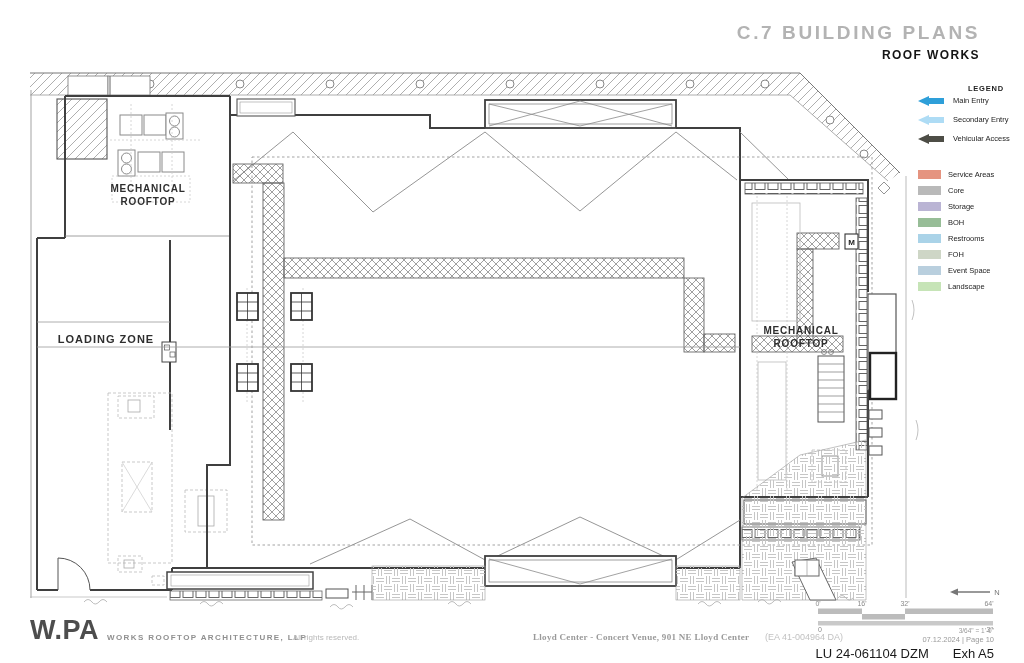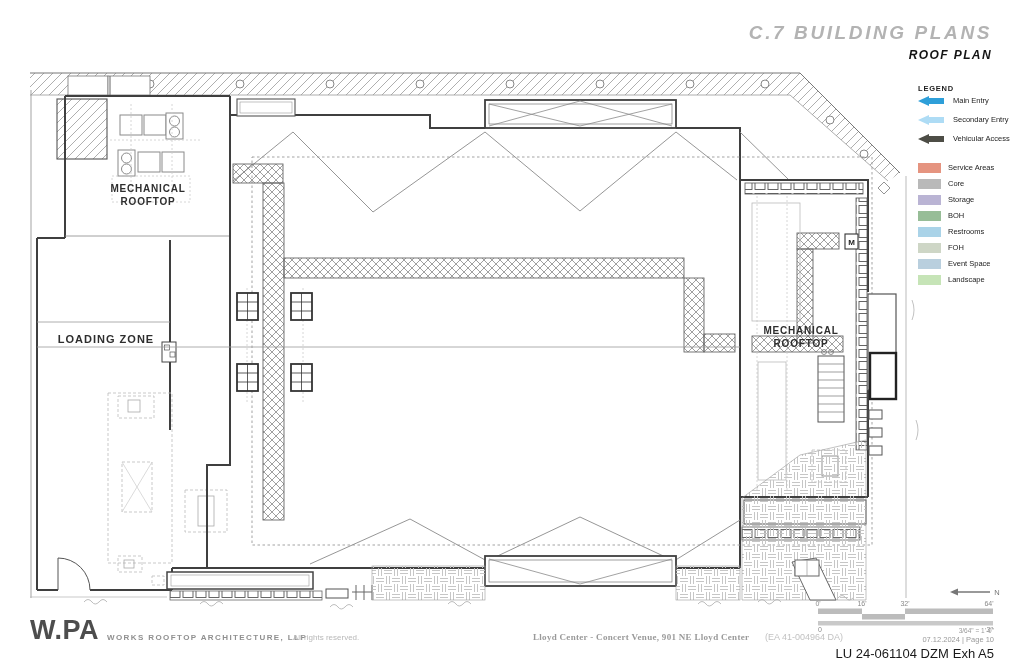--- a/index.html
+++ b/index.html
@@ -1,51 +1,51 @@
 <!DOCTYPE html>
 <html><head>
 <meta charset="utf-8">
 <style>
   html,body{margin:0;padding:0;background:#fff;width:1024px;height:663px;overflow:hidden;
     font-family:"Liberation Sans", sans-serif;position:relative;}
   #page{position:absolute;inset:0;width:1024px;height:663px;}
   .abs{position:absolute;}
   
-  #hdr{right:32px;top:22px;text-align:right;font-style:italic;}
+  #hdr{right:44px;top:22px;text-align:right;}
   #hdr .title{font-size:19px;font-weight:bold;letter-spacing:2.6px;color:#b3b3b3;}
   #hdr .subtitle{font-size:12px;font-weight:bold;letter-spacing:1.4px;color:#141414;margin-top:4px;}
   
   #legend{left:918px;top:84px;width:100px;}
-  #legend .ltitle{font-size:7.5px;font-weight:bold;letter-spacing:.8px;color:#222;text-align:left;width:86px;}
+  #legend .ltitle{font-size:7.5px;font-weight:bold;letter-spacing:.8px;color:#222;text-align:right;width:86px;}
   .arrow-row{display:flex;align-items:flex-start;height:16px;margin-top:3px;}
   .arrow-row:first-of-type{margin-top:10px;}
   .arrow-ico{display:flex;align-items:center;width:31px;flex:0 0 31px;}
   .arrow-head{width:0;height:0;border-top:5.5px solid transparent;border-bottom:5.5px solid transparent;
     border-right:11px solid #000;}
   .arrow-shaft{width:16px;height:6px;margin-left:-1px;}
   .arrow-lbl{font-size:7.5px;color:#1c1c1c;margin-left:4px;white-space:nowrap;}
   #areas{margin-top:13px;}
-  .area-row{display:flex;align-items:flex-start;height:16px;}
+  .area-row{display:flex;align-items:flex-end;height:16px;}
   .swatch{width:23px;height:9.5px;flex:0 0 23px;}
   .area-lbl{font-size:7.5px;color:#1c1c1c;margin-left:7px;white-space:nowrap;}
   
   .plan-lbl{color:#2e2e2e;font-weight:bold;text-align:center;letter-spacing:.8px;}
   #lbl-mech-left{left:86px;top:182px;width:124px;font-size:10px;line-height:1.32;}
   #lbl-loading{left:47px;top:333px;width:118px;font-size:11px;letter-spacing:1px;}
   #lbl-mech-right{left:740px;top:324px;width:122px;font-size:10px;line-height:1.32;}
   
   #logo{left:30px;top:615px;font-size:27px;font-weight:bold;letter-spacing:.5px;color:#4d4d4d;}
   #firm{left:107px;top:633px;font-size:8px;font-weight:bold;letter-spacing:1.4px;color:#909090;}
   #rights{left:293px;top:633px;font-size:8px;color:#b8b8b8;}
   #project{left:533px;top:632px;font-size:9px;font-weight:bold;letter-spacing:.3px;color:#9a9a9a;font-family:Liberation Serif, serif;}
   #case{left:765px;top:632px;font-size:9px;color:#c2c2c2;}
   #stampblk{right:30px;top:627px;text-align:right;}
   #stampblk .ratio{font-size:6.5px;color:#9a9a9a;}
   #stampblk .datepage{font-size:7.5px;color:#9a9a9a;margin-top:1px;}
-  #stampblk .permitrow{font-size:13px;color:#1a1a1a;margin-top:2px;display:flex;gap:4px;justify-content:flex-end;}
+  #stampblk .permitrow{font-size:13px;color:#1a1a1a;margin-top:2px;display:flex;gap:24px;justify-content:flex-end;}
 </style>
 </head>
 <body>
 
 <div id="page">
 
   <svg class="abs" style="left:0;top:0" width="1024" height="663" viewBox="0 0 1024 663">
     <defs>
       <pattern id="hatch" width="9" height="9" patternUnits="userSpaceOnUse">
         <path d="M-1,10 L10,-1 M-1,1 L1,-1 M8,10 L10,8" stroke="#9a9a9a" stroke-width="0.8" fill="none"></path>
@@ -283,21 +283,21 @@
       <rect x="862" y="614" width="43" height="5.5" fill="#bcbcbc"></rect>
       <rect x="905" y="608.5" width="88" height="5.5" fill="#bcbcbc"></rect>
       <rect x="818" y="621" width="175" height="4.5" fill="#c9c9c9"></rect>
       <text x="818" y="632" font-size="7" fill="#8a8a8a" text-anchor="start">0</text>
       <text x="993" y="632" font-size="7" fill="#8a8a8a" text-anchor="end">3"</text>
     </g>
   </svg>
 
   <div id="hdr" class="abs">
     <div class="title">C.7 BUILDING PLANS</div>
-    <div class="subtitle">ROOF PLAN</div>
+    <div class="subtitle">ROOF WORKS</div>
   </div>
 
   <div id="legend" class="abs">
     <div class="ltitle">LEGEND</div>
 
     <div class="arrow-row">
       <span class="arrow-ico">
         <span class="arrow-head" style="border-right-color: rgb(46, 159, 217);"></span>
         <span class="arrow-shaft" style="background: rgb(46, 159, 217);"></span>
       </span>

